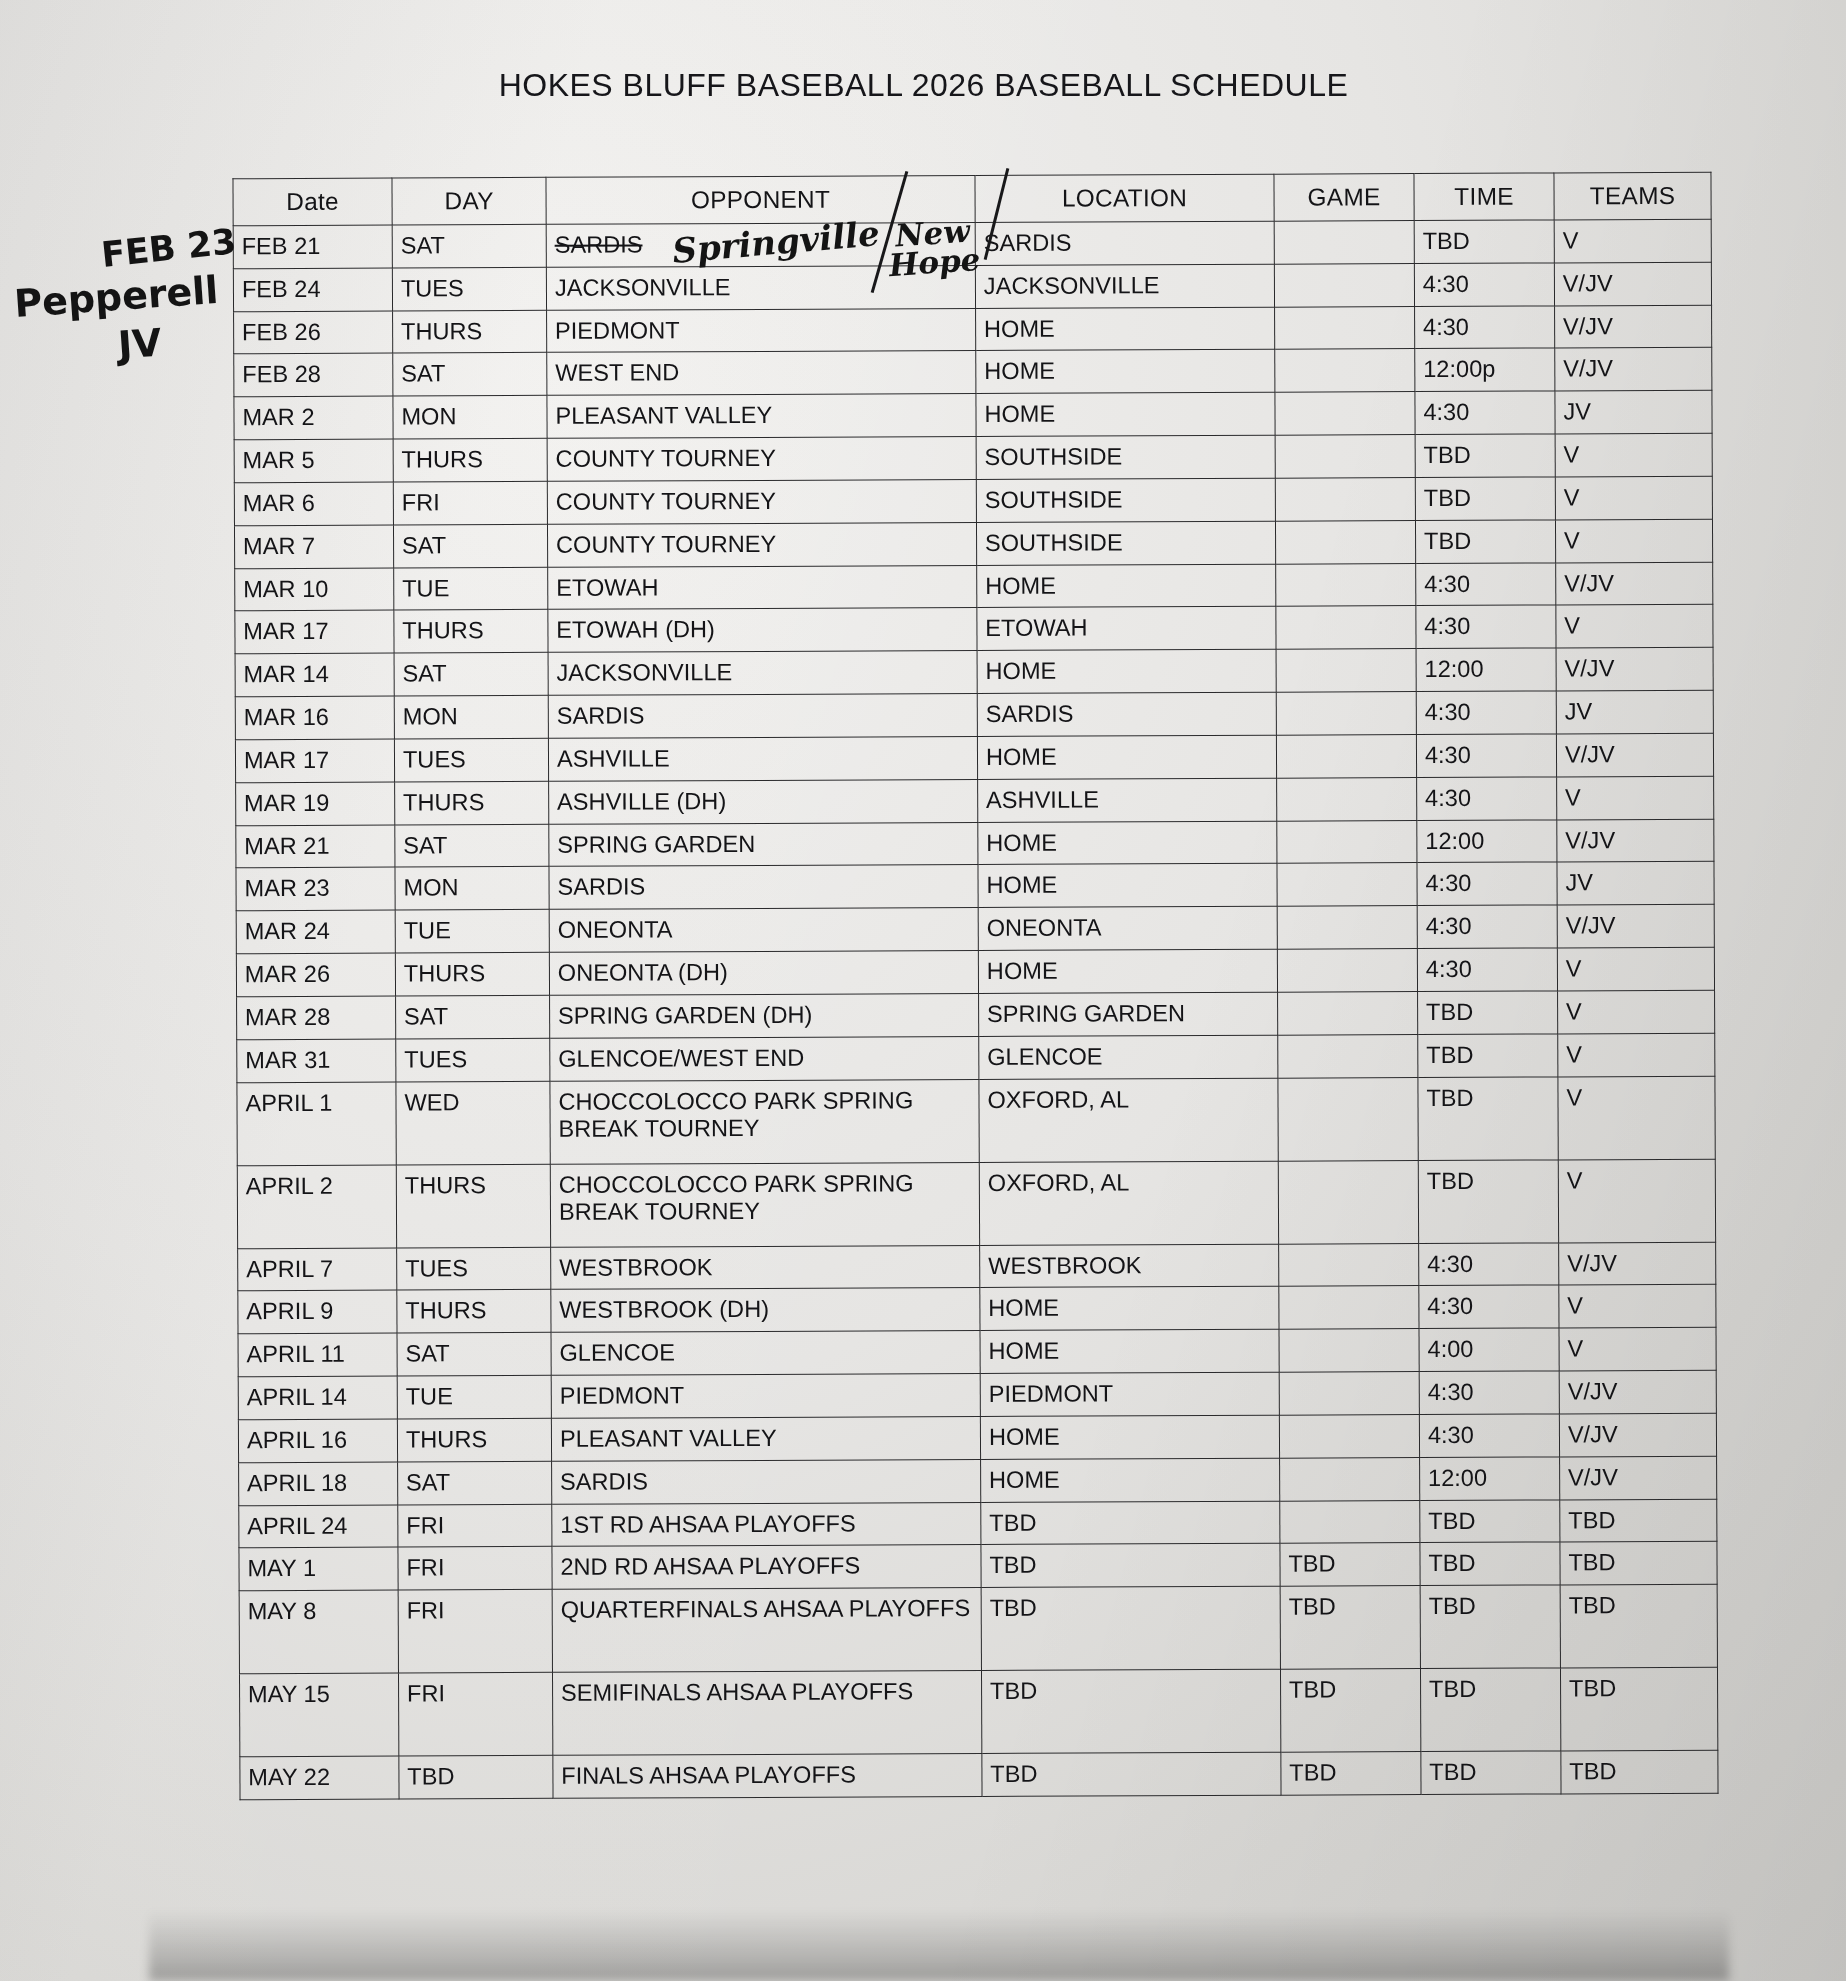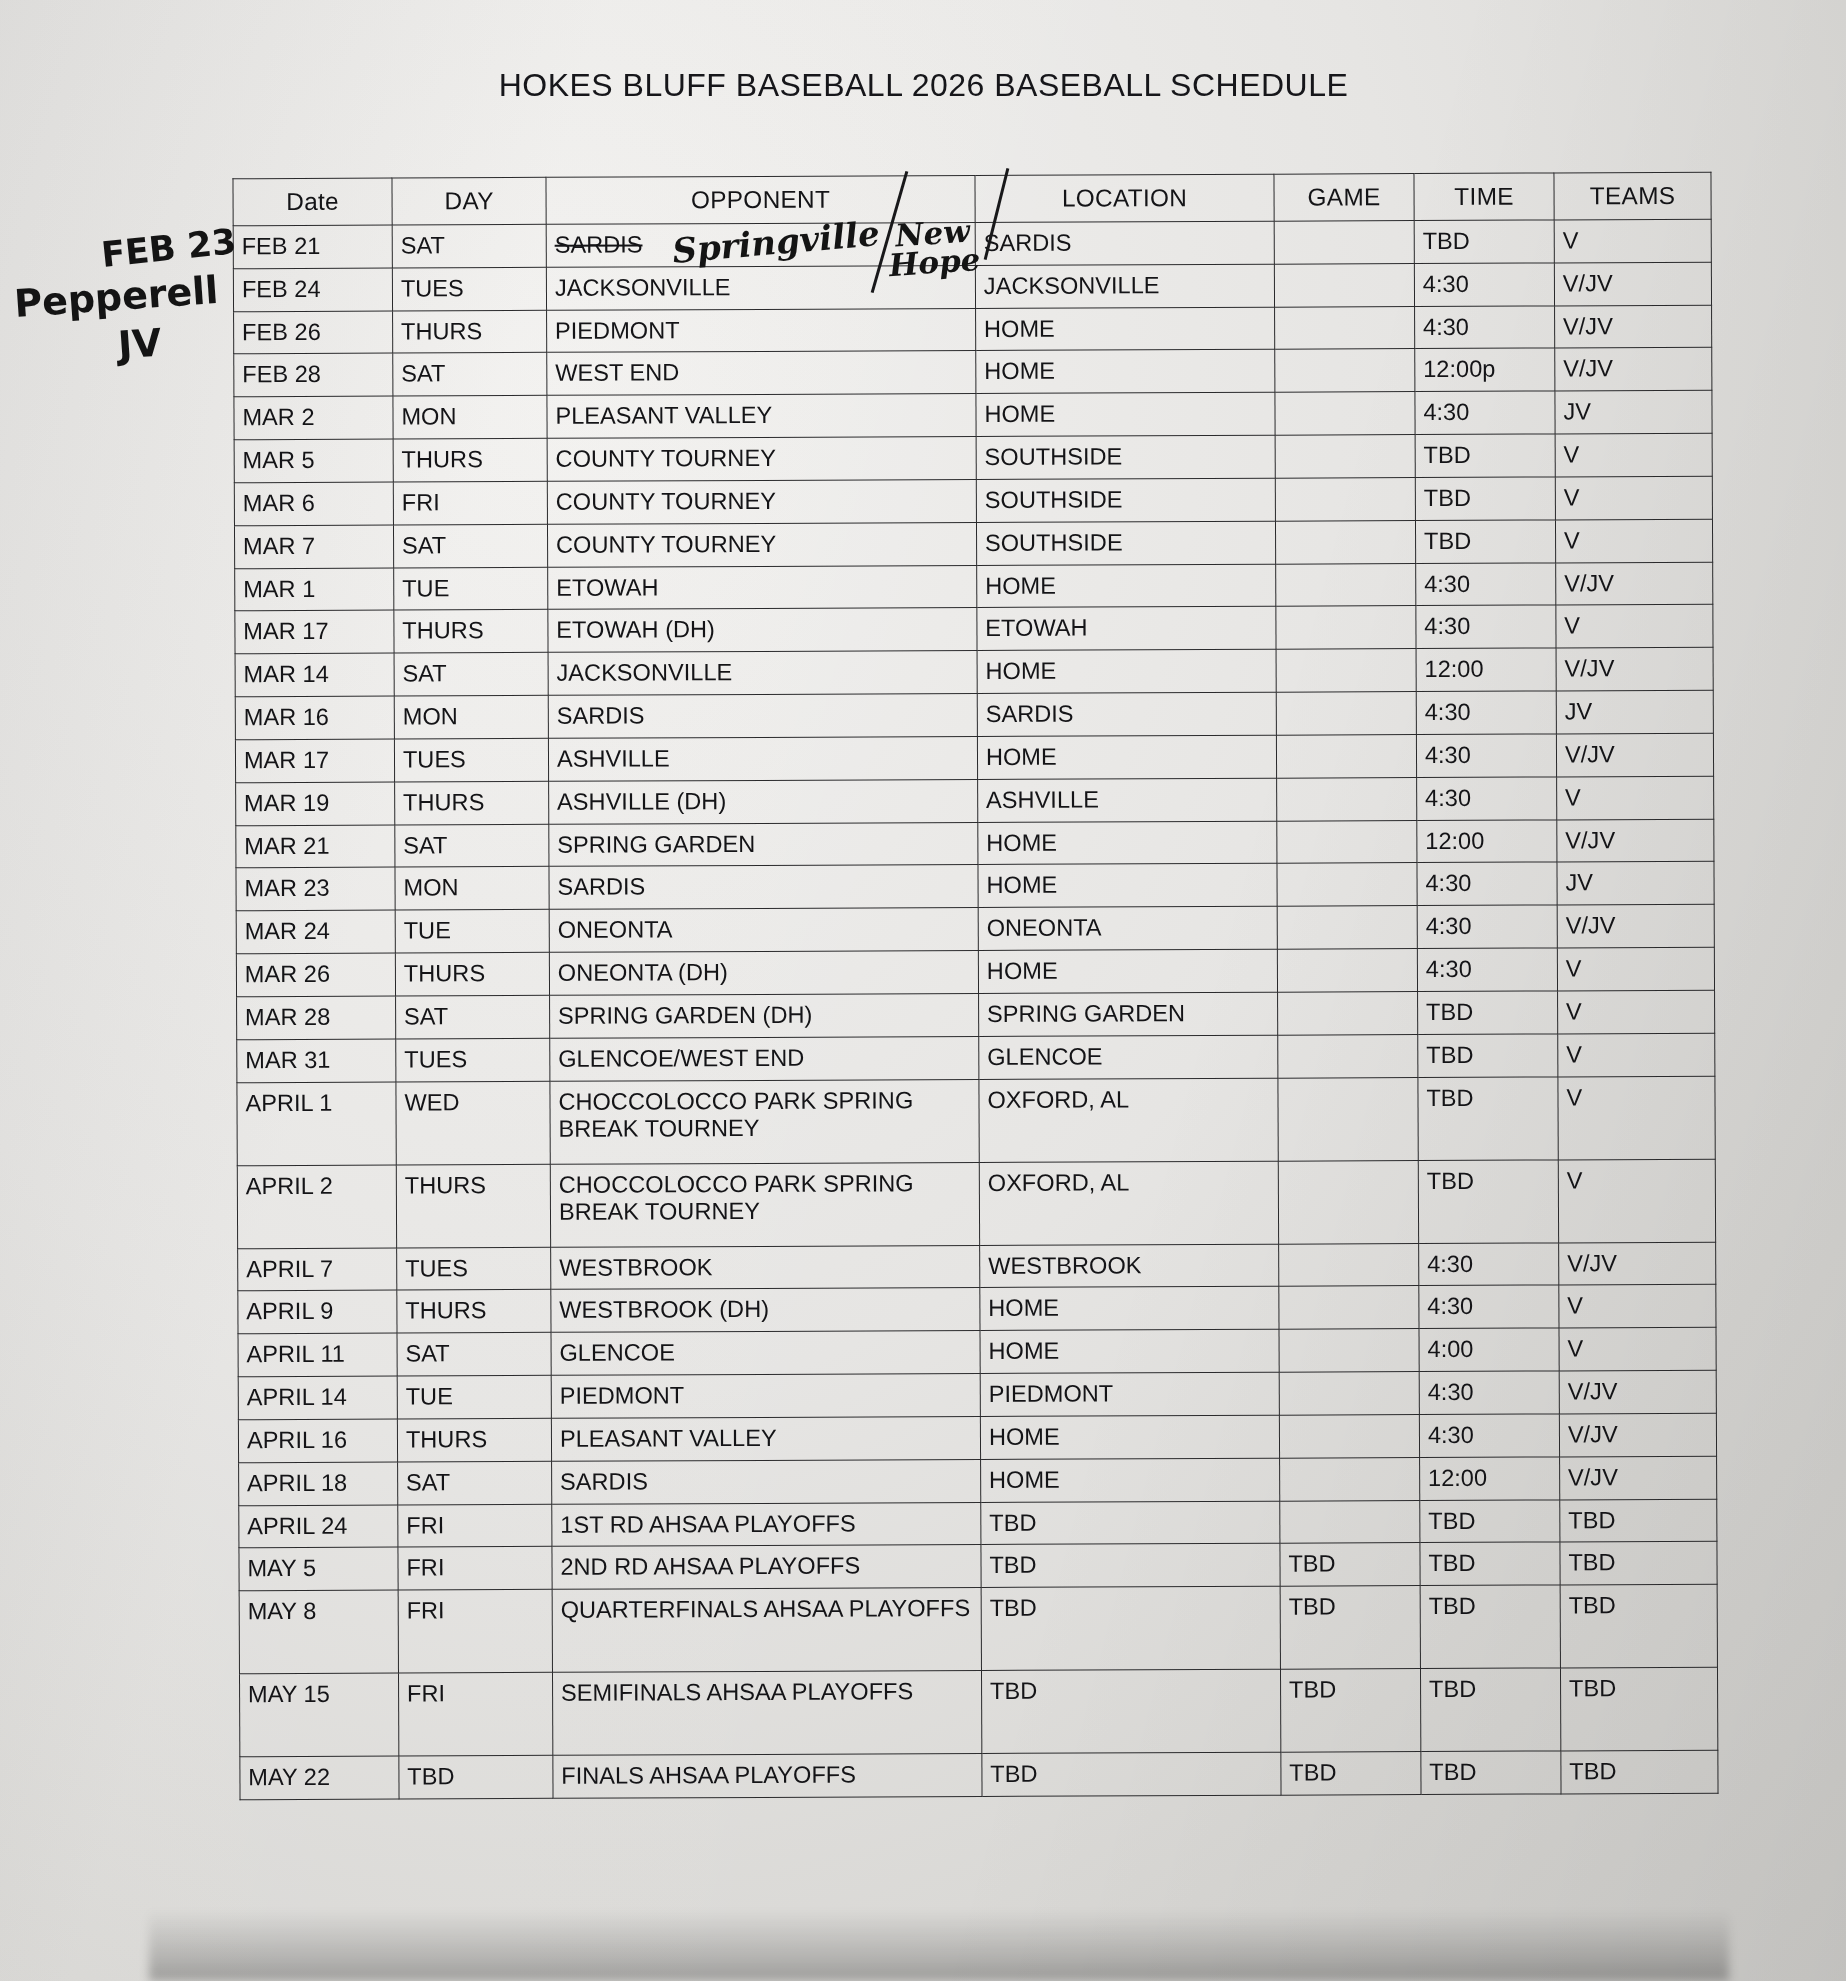--- a/index.html
+++ b/index.html
@@ -253,21 +253,21 @@
         <tr>
           <td class="date">MAR 7</td>
           <td class="day">SAT</td>
           <td class="opp">COUNTY TOURNEY</td>
           <td class="loc">SOUTHSIDE</td>
           <td class="game"></td>
           <td class="time">TBD</td>
           <td class="teams">V</td>
         </tr>
         <tr>
-          <td class="date">MAR 1</td>
+          <td class="date">MAR 10</td>
           <td class="day">TUE</td>
           <td class="opp">ETOWAH</td>
           <td class="loc">HOME</td>
           <td class="game"></td>
           <td class="time">4:30</td>
           <td class="teams">V/JV</td>
         </tr>
         <tr>
           <td class="date">MAR 17</td>
           <td class="day">THURS</td>
@@ -442,21 +442,21 @@
         <tr>
           <td class="date">APRIL 24</td>
           <td class="day">FRI</td>
           <td class="opp">1ST RD AHSAA PLAYOFFS</td>
           <td class="loc">TBD</td>
           <td class="game"></td>
           <td class="time">TBD</td>
           <td class="teams">TBD</td>
         </tr>
         <tr>
-          <td class="date">MAY 5</td>
+          <td class="date">MAY 1</td>
           <td class="day">FRI</td>
           <td class="opp">2ND RD AHSAA PLAYOFFS</td>
           <td class="loc">TBD</td>
           <td class="game">TBD</td>
           <td class="time">TBD</td>
           <td class="teams">TBD</td>
         </tr>
         <tr class="tall">
           <td class="date">MAY 8</td>
           <td class="day">FRI</td>

